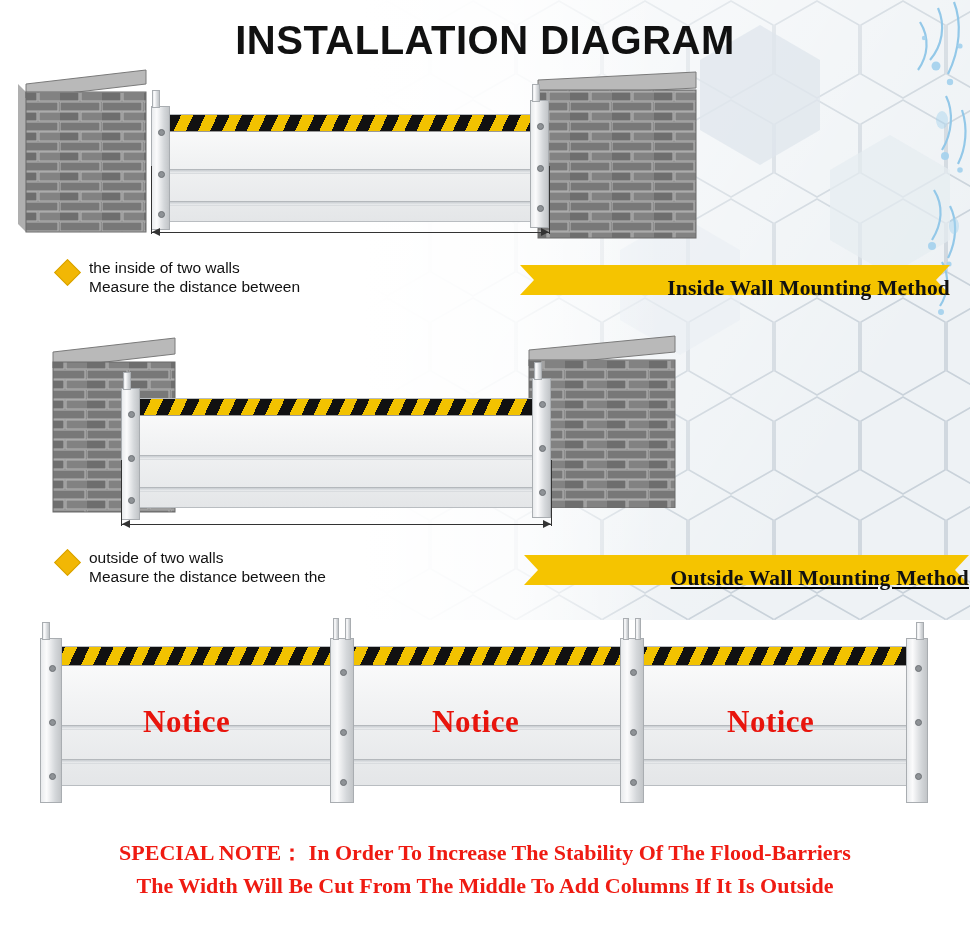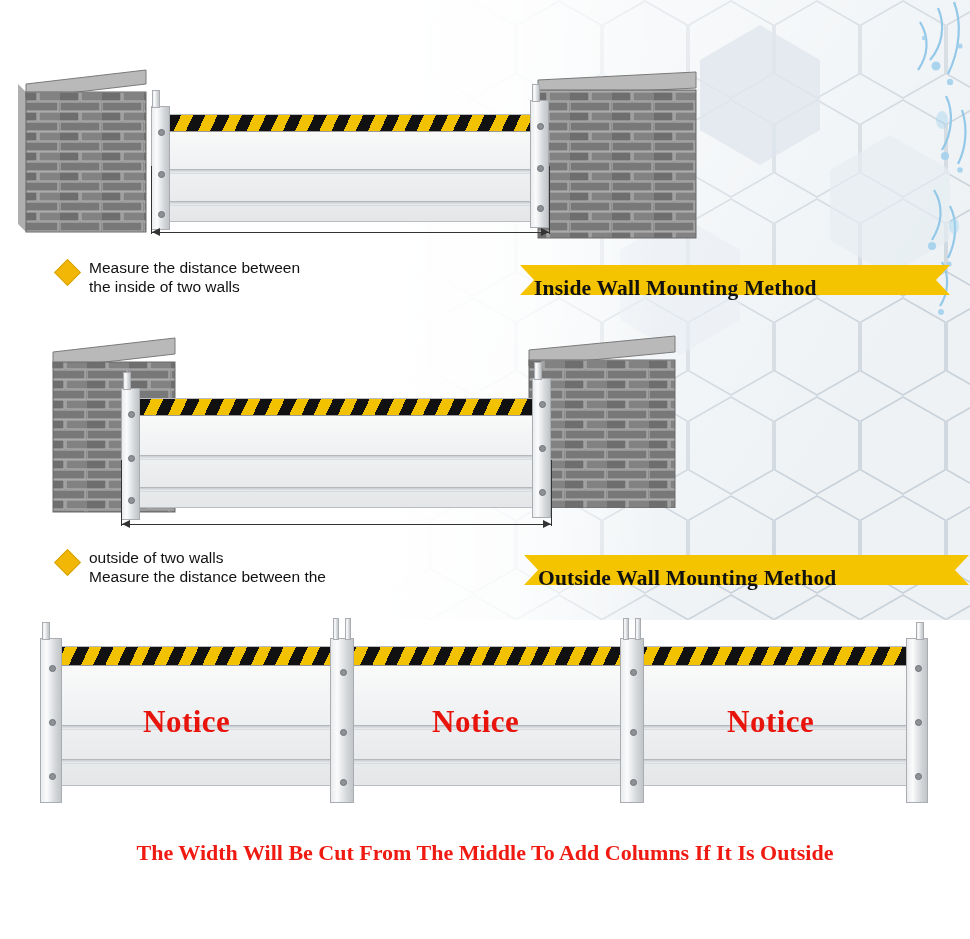--- a/index.html
+++ b/index.html
@@ -77,21 +77,21 @@
   
   .callout{position:absolute;z-index:6;display:flex;align-items:flex-start;}
   .diamond{
     width:17px;height:17px;background:#f2b705;transform:rotate(45deg);
     margin-right:12px;margin-top:5px;flex:0 0 auto;
     border:1px solid #d7a200;
   }
   .callout .ctext{font-size:15.5px;line-height:19px;color:#111;}
 
   .method{
-    position:absolute;z-index:6;height:46px;display:flex;align-items:center;
+    position:absolute;z-index:6;height:46px;display:flex;align-items:center;justify-content:flex-end;
   }
   .method .mlabel{
     font-size:21.5px;font-weight:bold;color:#111;white-space:nowrap;
     font-family:"Liberation Serif", serif;
     letter-spacing:.2px;
   }
   .ribbon{
     position:absolute;left:0;top:0;height:30px;z-index:-1;
   }
 
@@ -157,20 +157,21 @@
       <circle cx="95" cy="156" r="4"></circle>
       <circle cx="110" cy="170" r="2.8"></circle>
       <circle cx="82" cy="246" r="4"></circle>
       <circle cx="99" cy="264" r="2.6"></circle>
       <circle cx="91" cy="312" r="3"></circle>
       <ellipse cx="92" cy="120" rx="6" ry="9" opacity="0.5"></ellipse>
       <ellipse cx="104" cy="226" rx="5" ry="8" opacity="0.5"></ellipse>
     </g>
   </svg>
 
+  <div class="title">INSTALLATION DIAGRAM</div>
 
   <div class="diagram" style="left:18px;top:62px;width:700px;height:190px;">
 
     <svg width="135" height="172" style="position:absolute;left:0;top:0;">
       <defs>
         <linearGradient id="bk1" x1="0" y1="0" x2="0" y2="1">
           <stop offset="0%" stop-color="#9a9a9a"></stop>
             <stop offset="100%" stop-color="#6f6f6f"></stop>
         </linearGradient>
         <pattern id="brickp" width="42" height="20" patternUnits="userSpaceOnUse">
@@ -213,22 +214,22 @@
     <div class="dimtick" style="left:133px;top:104px;height:68px;"></div>
     <div class="dimtick" style="left:531px;top:104px;height:68px;"></div>
     <div class="dimline" style="left:133px;top:170px;width:398px;"></div>
     <div class="arrowL" style="left:134px;top:166px;"></div>
     <div class="arrowR" style="left:523px;top:166px;"></div>
   </div>
 
   <div class="callout" style="left:58px;top:258px;width:420px;">
     <div class="diamond"></div>
     <div class="ctext">
+      <div>the inside of two walls</div>
       <div>Measure the distance between</div>
-      <div>the inside of two walls</div>
     </div>
   </div>
 
   <div class="method" style="left:520px;top:265px;width:430px;">
     <svg class="ribbon" width="430" height="30" viewBox="0 0 430 30">
       <polygon points="0,0 430,0 416,15 430,30 0,30 14,15" fill="#f5c400"></polygon>
     </svg>
     <div class="mlabel" style="margin-left:14px;">Inside Wall Mounting Method</div>
   </div>
 
@@ -272,21 +273,21 @@
   </div>
 
   <div class="callout" style="left:58px;top:548px;width:440px;">
     <div class="diamond"></div>
     <div class="ctext">
       <div>outside of two walls</div>
       <div>Measure the distance between the</div>
     </div>
   </div>
 
-  <div class="method" style="left:524px;top:555px;width:445px;">
+  <div class="method" style="left:524px;top:555px;width:445px;text-decoration:underline;">
     <svg class="ribbon" width="445" height="30" viewBox="0 0 445 30">
       <polygon points="0,0 445,0 431,15 445,30 0,30 14,15" fill="#f5c400"></polygon>
     </svg>
     <div class="mlabel" style="margin-left:14px;">Outside Wall Mounting Method</div>
   </div>
 
   <div class="bottomwrap">
 
     <div class="barrier" style="left:52px;top:34px;width:868px;height:140px;">
       <div class="hazard" style="height:18px;"></div>
@@ -323,16 +324,17 @@
     </div>
     <div class="post" style="left:623px;top:6px;width:6px;height:22px;"></div>
     <div class="post" style="left:635px;top:6px;width:6px;height:22px;"></div>
 
     <div class="notice" style="left:143px;top:92px;">Notice</div>
     <div class="notice" style="left:432px;top:92px;">Notice</div>
     <div class="notice" style="left:727px;top:92px;">Notice</div>
   </div>
 
   <div class="note">
+    <div>SPECIAL NOTE：  In Order To Increase The Stability Of The Flood-Barriers</div>
     <div>The Width Will Be Cut From The Middle To Add Columns If It Is Outside</div>
   </div>
 
 </div>
 
 </body></html>

